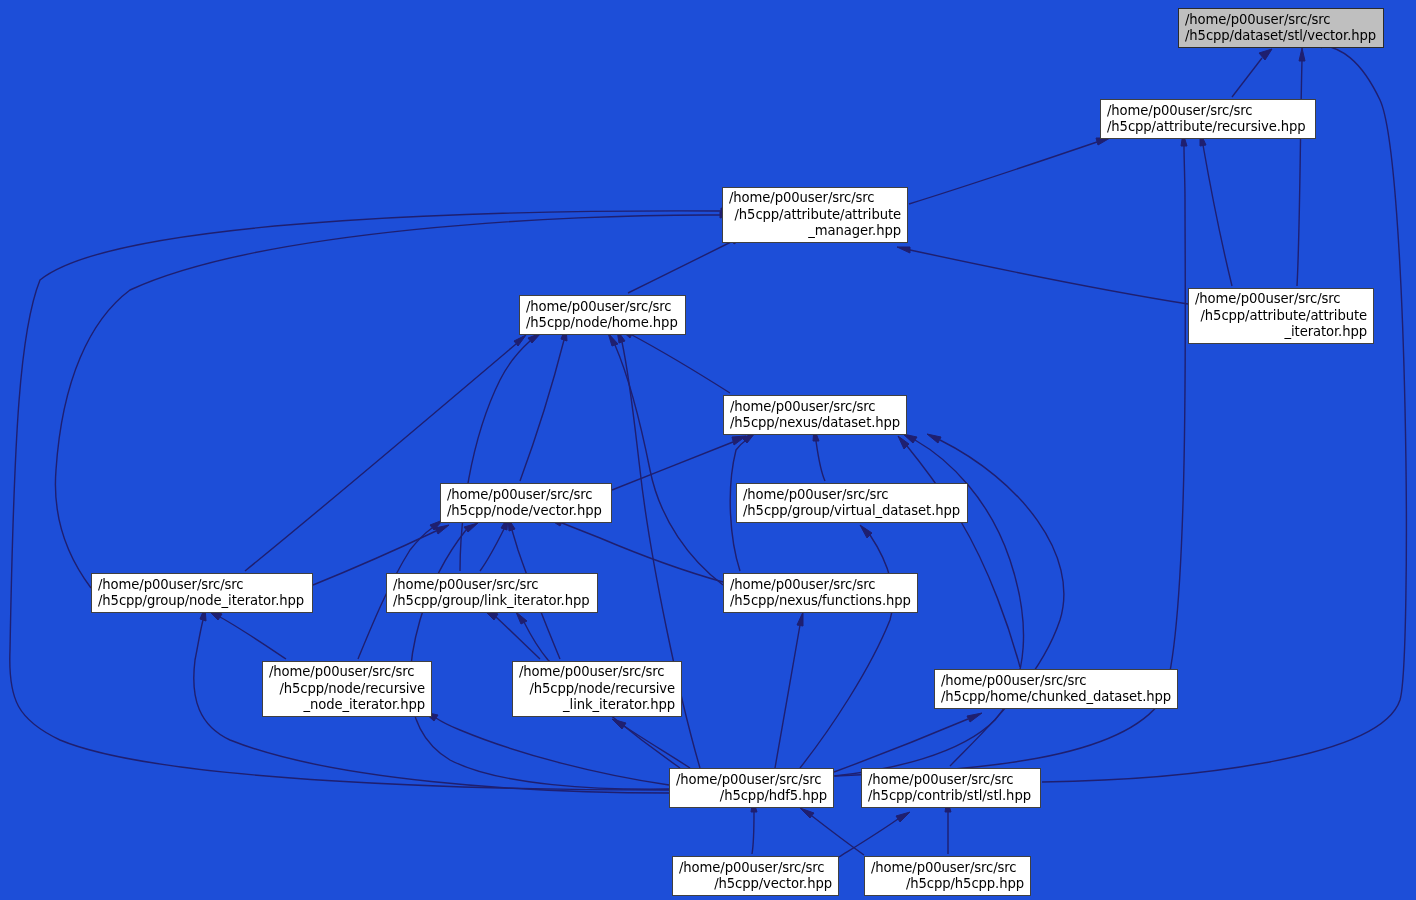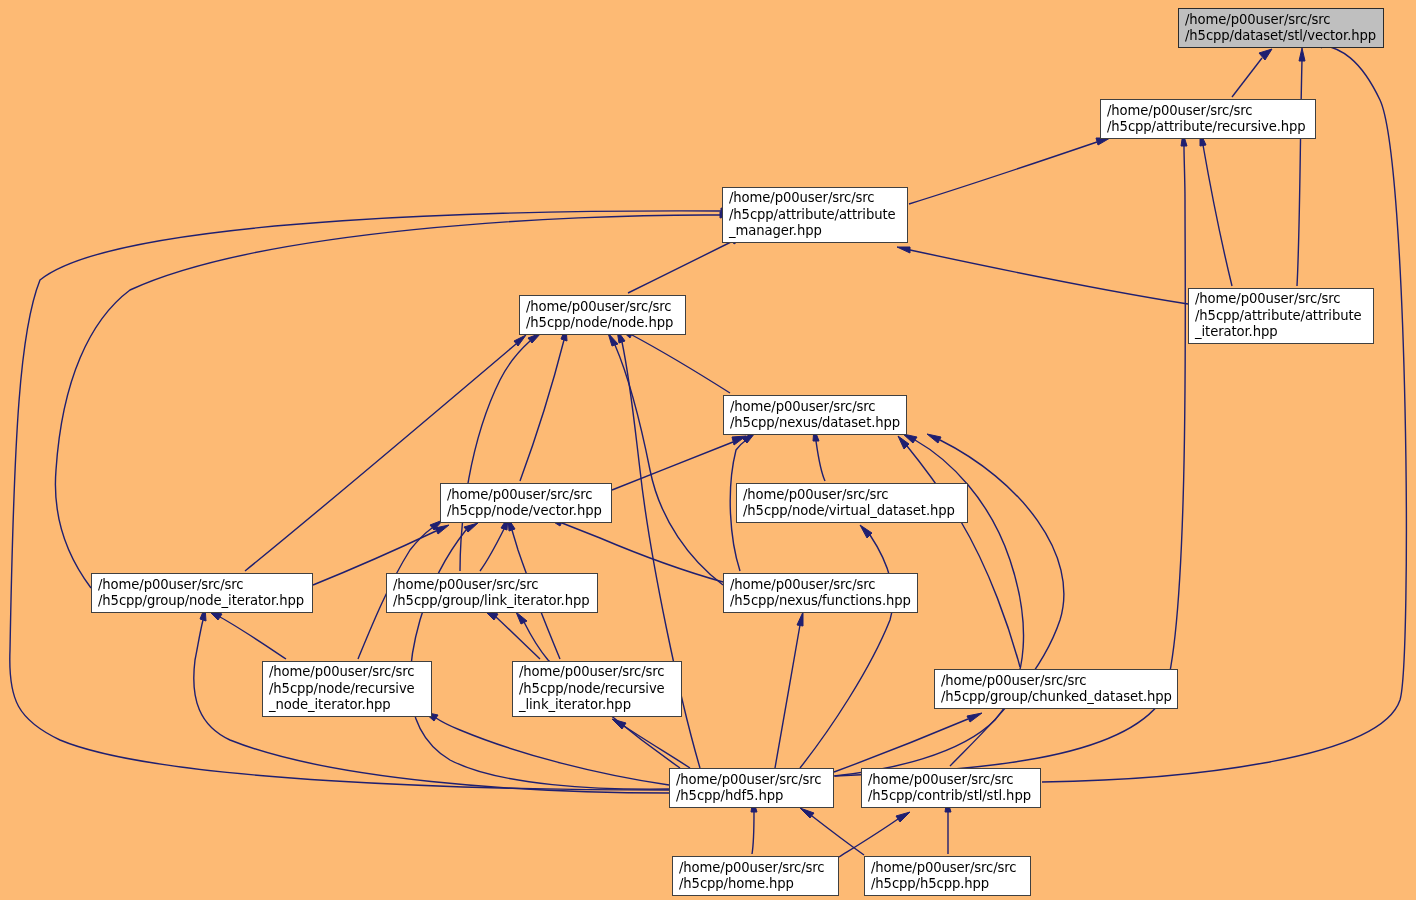--- a/index.html
+++ b/index.html
@@ -4,21 +4,21 @@
 <style>
   html, body {
     margin: 0;
     padding: 0;
     background: #ffffff;
   }
   #graph-canvas {
     position: relative;
     width: 1416px;
     height: 900px;
-    background: #fdba74;
+    background: #1d4ed8;
     font-family: "DejaVu Sans", "Liberation Sans", sans-serif;
     overflow: hidden;
   }
   svg.edge-layer {
     position: absolute;
     left: 0;
     top: 0;
     width: 1416px;
     height: 900px;
     pointer-events: none;
@@ -46,21 +46,21 @@
     justify-content: center;
     padding: 2px 6px;
     white-space: pre;
     letter-spacing: -0.1px;
   }
   .node.root {
     background: #bfbfbf;
     border-color: #2b2b2b;
   }
   .node .ln { display: block; }
-  .node.center .ln { text-align: left; }
+  .node.center .ln { text-align: right; }
   .node.center .ln.l1 { text-align: left; }
 </style>
 </head>
 <body>
 
 <div id="graph-canvas">
 
   <svg class="edge-layer" viewBox="0 0 1416 900">
     <g>
 
@@ -207,36 +207,36 @@
   </div>
 
   <div class="node center" style="left:1188px; top:288px; width:186px; height:56px;">
     <span class="ln l1">/home/p00user/src/src</span>
     <span class="ln l2">/h5cpp/attribute/attribute</span>
     <span class="ln l3">_iterator.hpp</span>
   </div>
 
   <div class="node" style="left:519px; top:295px; width:167px; height:40px;">
     <span class="ln l1">/home/p00user/src/src</span>
-    <span class="ln l2">/h5cpp/node/node.hpp</span>
+    <span class="ln l2">/h5cpp/node/home.hpp</span>
   </div>
 
   <div class="node" style="left:723px; top:395px; width:184px; height:40px;">
     <span class="ln l1">/home/p00user/src/src</span>
     <span class="ln l2">/h5cpp/nexus/dataset.hpp</span>
   </div>
 
   <div class="node" style="left:440px; top:483px; width:172px; height:40px;">
     <span class="ln l1">/home/p00user/src/src</span>
     <span class="ln l2">/h5cpp/node/vector.hpp</span>
   </div>
 
   <div class="node" style="left:736px; top:483px; width:232px; height:40px;">
     <span class="ln l1">/home/p00user/src/src</span>
-    <span class="ln l2">/h5cpp/node/virtual_dataset.hpp</span>
+    <span class="ln l2">/h5cpp/group/virtual_dataset.hpp</span>
   </div>
 
   <div class="node" style="left:91px; top:573px; width:222px; height:40px;">
     <span class="ln l1">/home/p00user/src/src</span>
     <span class="ln l2">/h5cpp/group/node_iterator.hpp</span>
   </div>
 
   <div class="node" style="left:386px; top:573px; width:212px; height:40px;">
     <span class="ln l1">/home/p00user/src/src</span>
     <span class="ln l2">/h5cpp/group/link_iterator.hpp</span>
@@ -254,36 +254,36 @@
   </div>
 
   <div class="node center" style="left:512px; top:661px; width:170px; height:56px;">
     <span class="ln l1">/home/p00user/src/src</span>
     <span class="ln l2">/h5cpp/node/recursive</span>
     <span class="ln l3">_link_iterator.hpp</span>
   </div>
 
   <div class="node" style="left:934px; top:669px; width:244px; height:40px;">
     <span class="ln l1">/home/p00user/src/src</span>
-    <span class="ln l2">/h5cpp/group/chunked_dataset.hpp</span>
+    <span class="ln l2">/h5cpp/home/chunked_dataset.hpp</span>
   </div>
 
   <div class="node center" style="left:669px; top:768px; width:165px; height:40px;">
     <span class="ln l1">/home/p00user/src/src</span>
     <span class="ln l2">/h5cpp/hdf5.hpp</span>
   </div>
 
   <div class="node" style="left:861px; top:768px; width:180px; height:40px;">
     <span class="ln l1">/home/p00user/src/src</span>
     <span class="ln l2">/h5cpp/contrib/stl/stl.hpp</span>
   </div>
 
   <div class="node center" style="left:672px; top:856px; width:167px; height:40px;">
     <span class="ln l1">/home/p00user/src/src</span>
-    <span class="ln l2">/h5cpp/home.hpp</span>
+    <span class="ln l2">/h5cpp/vector.hpp</span>
   </div>
 
   <div class="node center" style="left:864px; top:856px; width:167px; height:40px;">
     <span class="ln l1">/home/p00user/src/src</span>
     <span class="ln l2">/h5cpp/h5cpp.hpp</span>
   </div>
 
 </div>
 
 </body></html>

